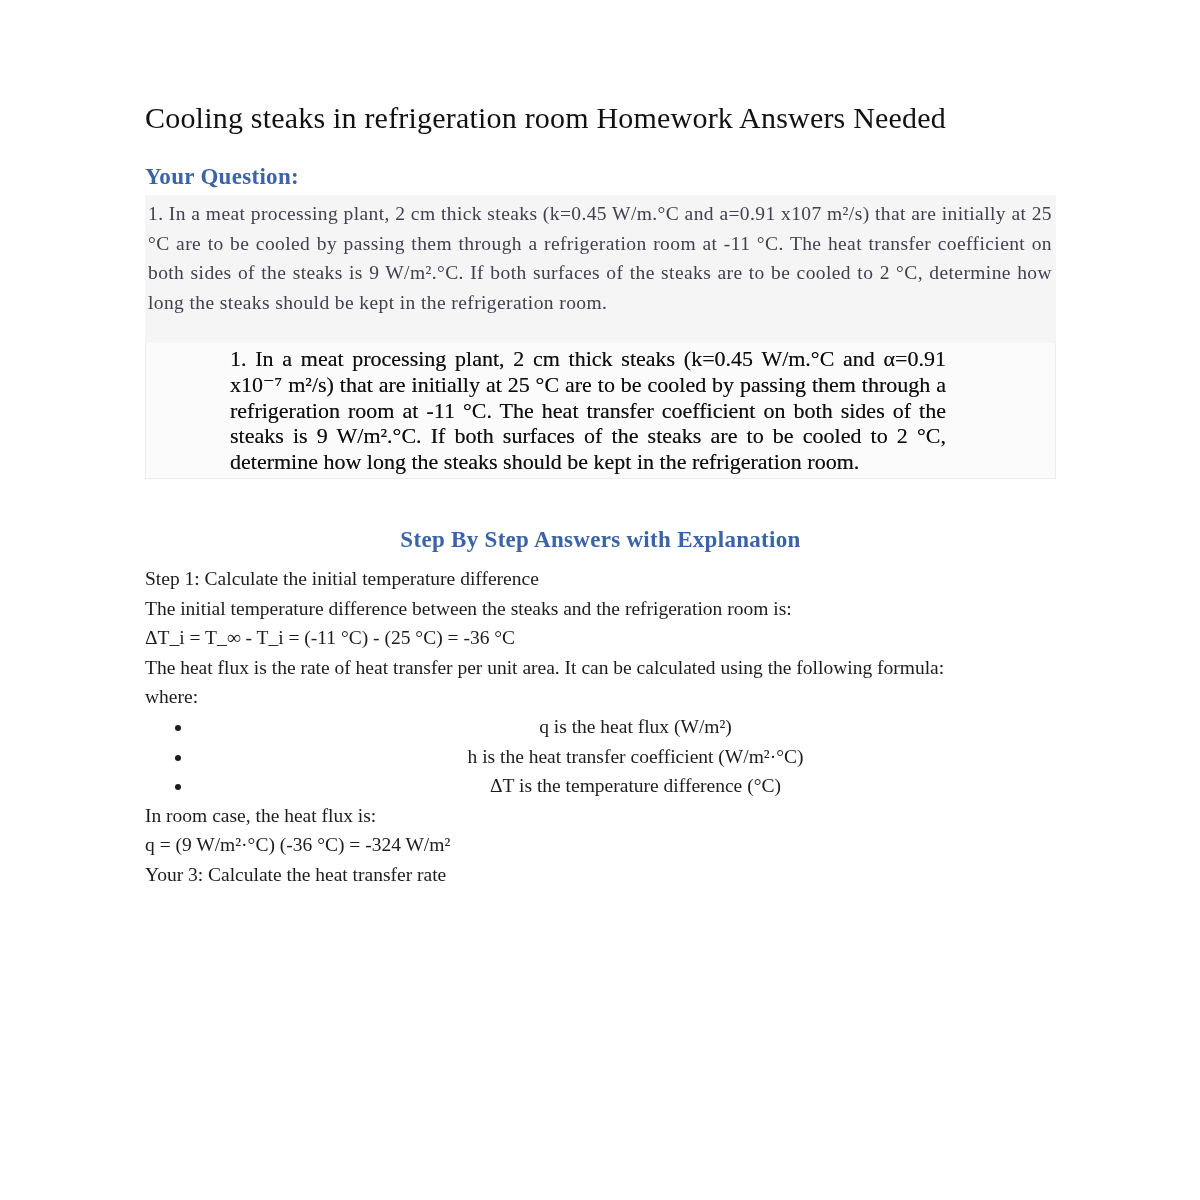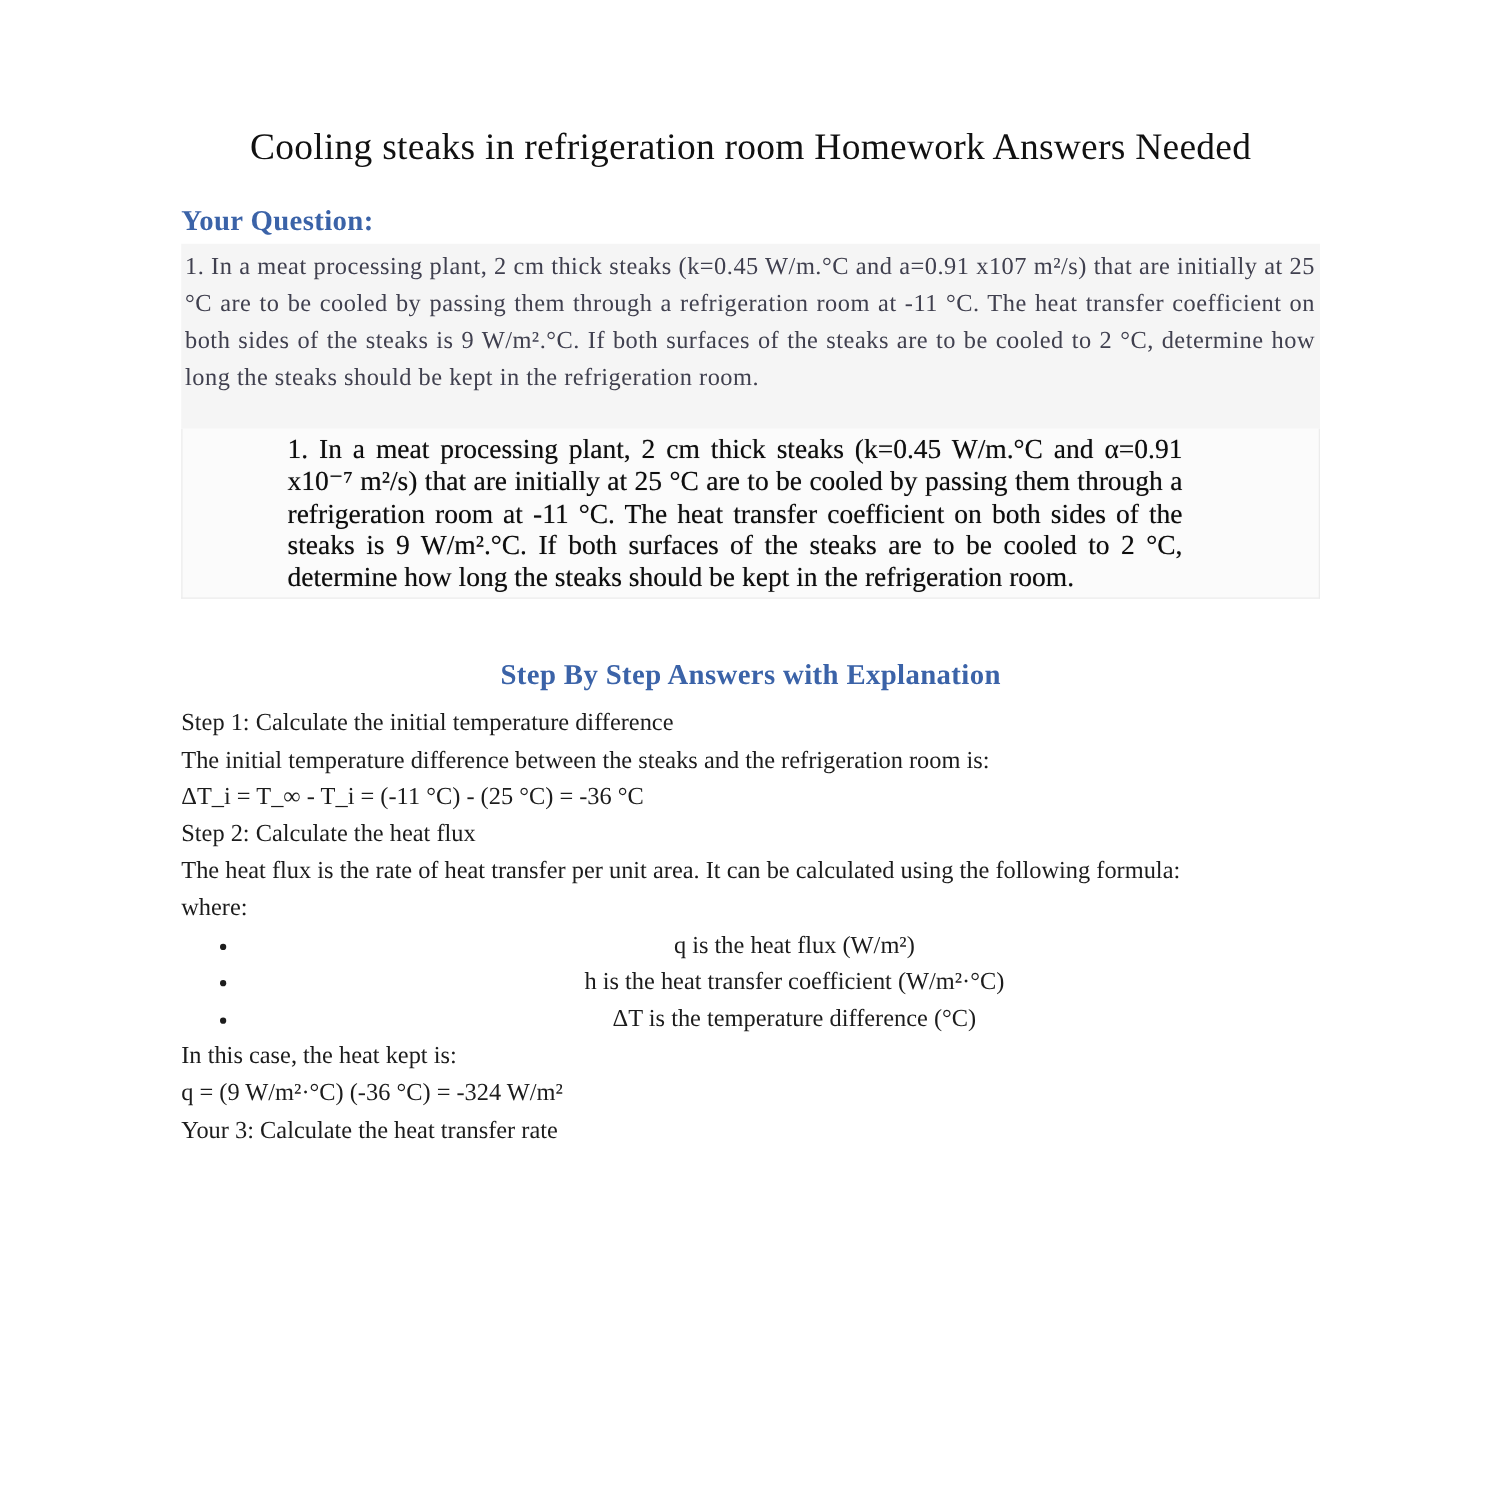--- a/index.html
+++ b/index.html
@@ -25,21 +25,21 @@
     left: 145px;
     top: 0;
     width: 911px;
   }
   .doc-title {
     margin: 101px 0 0 0;
     font-size: 30px;
     line-height: 34px;
     font-weight: 400;
     color: #111111;
-    text-align: center;
+    text-align: left;
     letter-spacing: 0.2px;
     white-space: nowrap;
   }
   .section-heading {
     margin: 29px 0 0 0;
     font-size: 23px;
     line-height: 26px;
     font-weight: 700;
     color: #3b63a8;
     letter-spacing: 0.3px;
@@ -114,27 +114,26 @@
     <div class="scan-image">
       <p>1. In a meat processing plant, 2 cm thick steaks (k=0.45 W/m.°C and α=0.91 x10⁻⁷ m²/s) that are initially at 25 °C are to be cooled by passing them through a refrigeration room at -11 °C. The heat transfer coefficient on both sides of the steaks is 9 W/m².°C. If both surfaces of the steaks are to be cooled to 2 °C, determine how long the steaks should be kept in the refrigeration room.</p>
     </div>
 
     <h2 class="section-heading answers">Step By Step Answers with Explanation</h2>
 
     <div class="answers-body">
       <p>Step 1: Calculate the initial temperature difference</p>
       <p>The initial temperature difference between the steaks and the refrigeration room is:</p>
       <p>ΔT_i = T_∞ - T_i = (-11 °C) - (25 °C) = -36 °C</p>
-      <p>Step 2: Calculate the heat flux</p>
       <p>The heat flux is the rate of heat transfer per unit area. It can be calculated using the following formula:</p>
       <p>where:</p>
       <ul>
         <li>q is the heat flux (W/m²)</li>
         <li>h is the heat transfer coefficient (W/m²·°C)</li>
         <li>ΔT is the temperature difference (°C)</li>
       </ul>
-      <p>In this case, the heat kept is:</p>
+      <p>In room case, the heat flux is:</p>
       <p>q = (9 W/m²·°C) (-36 °C) = -324 W/m²</p>
       <p>Your 3: Calculate the heat transfer rate</p>
     </div>
 
   </div>
 </div>
 
 </body></html>

